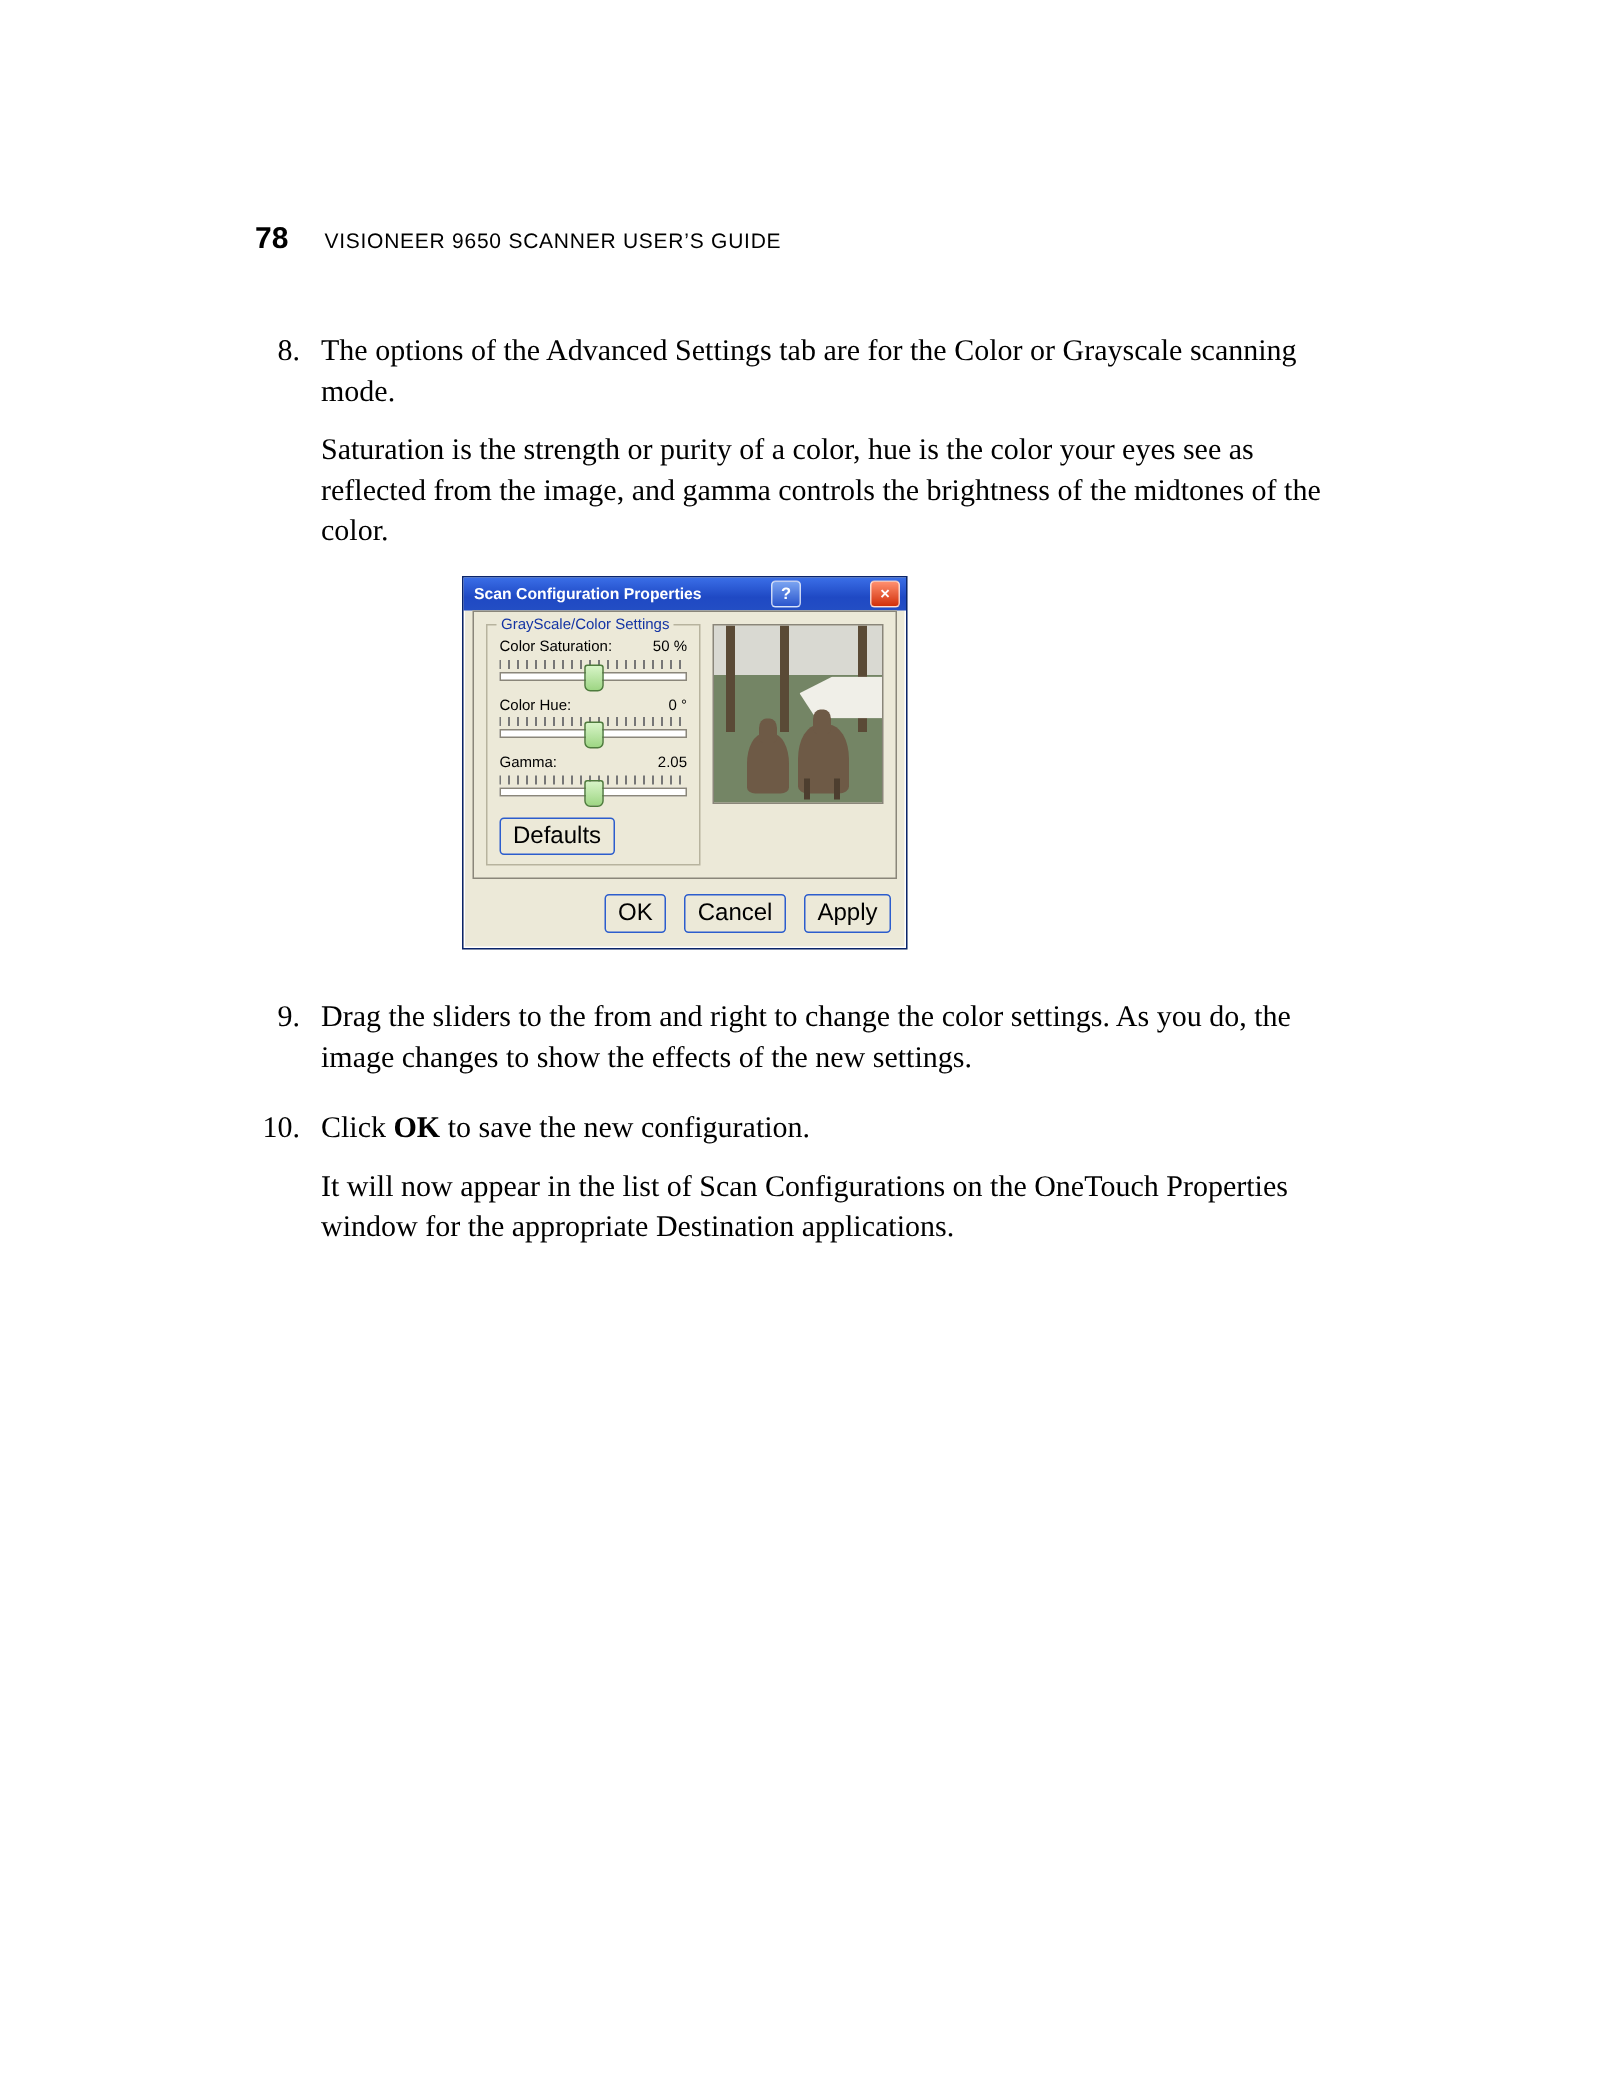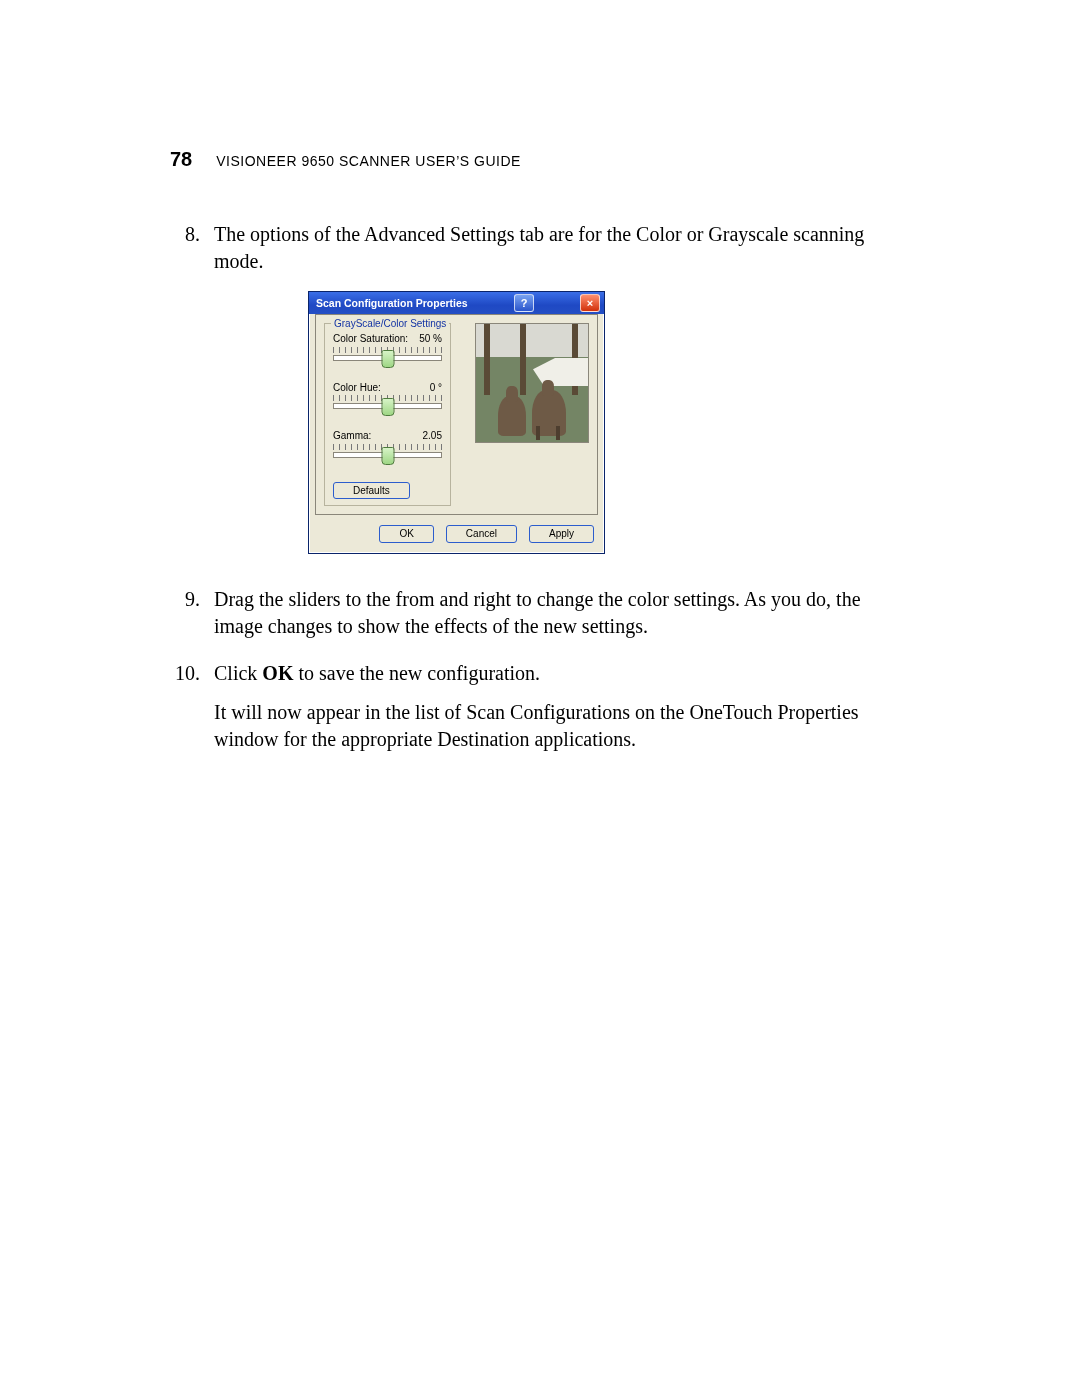--- a/index.html
+++ b/index.html
@@ -120,39 +120,39 @@
   }
   .tab:not(.active) {
     background: #ece9d8;
   }
   .tab-panel {
     margin: 0 6px 6px 6px;
     border: 1px solid #8a867a;
     background: #ece9d8;
     padding: 8px;
     display: flex;
-    gap: 24px;
+    gap: 8px;
   }
   .groupbox {
     border: 1px solid #b7b39e;
     padding: 8px 8px 6px 8px;
     position: relative;
     flex: 1;
   }
   .group-legend {
     position: absolute;
     top: -7px;
     left: 6px;
     background: #ece9d8;
     padding: 0 3px;
     color: #1434a4;
     font-size: 10px;
   }
   .slider-row {
-    margin-bottom: 20px;
+    margin-bottom: 10px;
   }
   .slider-row .lbls {
     display: flex;
     justify-content: space-between;
     font-size: 10px;
   }
   .ticks {
     height: 6px;
     margin-top: 1px;
     background-image: repeating-linear-gradient(90deg, #777 0 1px, transparent 1px 6px);
@@ -171,22 +171,22 @@
     width: 11px;
     height: 16px;
     background: linear-gradient(#d7f4c7, #9ed684);
     border: 1px solid #4e7b3d;
     border-radius: 2px 2px 4px 4px;
     transform: translateX(-50%);
   }
   .defaults-btn, .dlg-btn {
     border: 1px solid #2c5dcd;
     background: #ece9d8;
-    padding: 1px 19px;
-    font-size: 10px;
+    padding: 1px 8px;
+    font-size: 16px;
     border-radius: 3px;
     cursor: default;
     text-align: right;
   }
   .defaults-btn {
     margin-top: 4px;
     display: inline-block;
   }
   .preview {
     width: 112px;
@@ -255,20 +255,21 @@
     <span class="guide-title">
       <span>V</span><span class="smallcaps">ISIONEER</span><span> 9650 S</span><span class="smallcaps">CANNER</span><span> U</span><span class="smallcaps">SER</span><span>’</span><span class="smallcaps">S</span><span> G</span><span class="smallcaps">UIDE</span>
     </span>
   </div>
 
   <ol class="steps">
     <li>
       <span class="num">8.</span>
       <div class="body">
         <p>The options of the Advanced Settings tab are for the Color or Grayscale scanning mode.</p>
+        <p>Saturation is the strength or purity of a color, hue is the color your eyes see as reflected from the image, and gamma controls the brightness of the midtones of the color.</p>
 
         <div class="dialog-wrap">
           <div class="xp-window">
             <div class="titlebar">
               <span class="t-title">Scan Configuration Properties</span>
               <span class="t-btn t-help">?</span>
               <span class="t-btn t-close">×</span>
             </div>
             <div class="tab-panel">
               <div class="groupbox">

